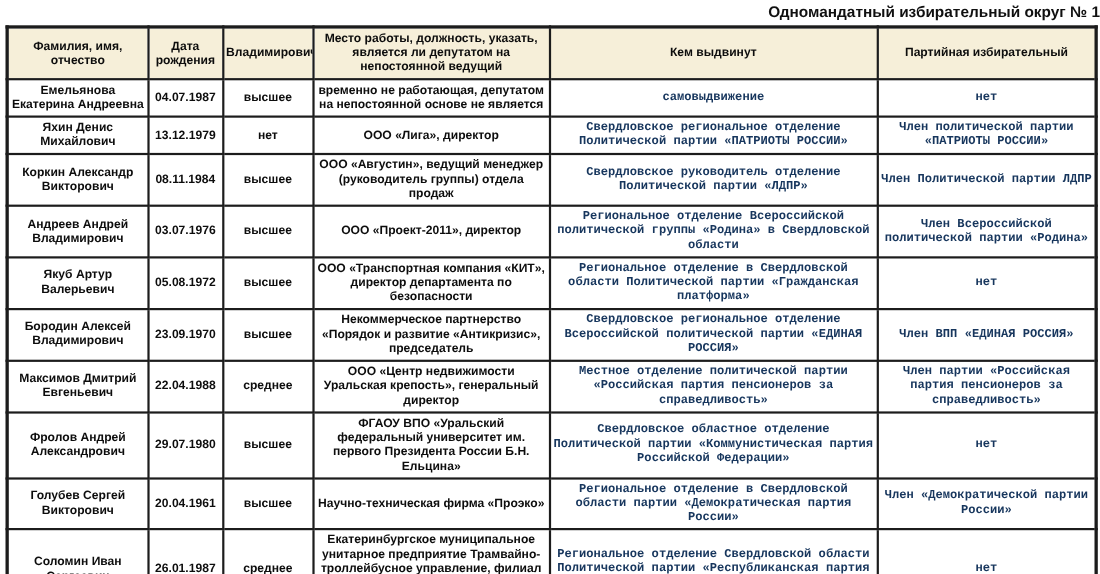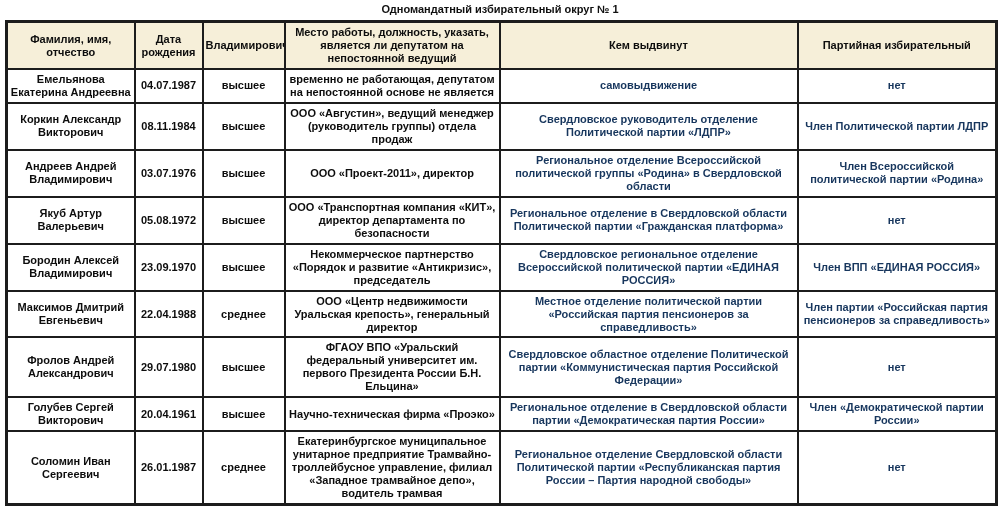--- a/index.html
+++ b/index.html
@@ -1,35 +1,35 @@
 <!DOCTYPE html>
 <html style="--header-bg: #f6efd9; --accent: #17365d;"><head>
 <meta charset="utf-8">
 <style>
   html,body{margin:0;padding:0;}
   body{
     width:1000px;height:522px;overflow:hidden;background:#ffffff;
     font-family:"Liberation Sans","DejaVu Sans",sans-serif;font-weight:bold;
   }
   .page-title{
-    margin:3px 0 5px 0;text-align:center;font-size:11px;line-height:1.1;
+    margin:3px 0 5px 0;text-align:right;font-size:14px;line-height:1.1;
     color:#101010;font-weight:bold;
   }
   table.candidates{
     border-collapse:collapse;table-layout:fixed;width:990px;margin-left:5px;
     border:3px solid #1c1c1c;
   }
   th,td{
     border:2px solid #1c1c1c;text-align:center;vertical-align:middle;
     font-size:11px;line-height:1.18;padding:3px 2px;font-weight:bold;
     overflow:hidden;
   }
   th{background:var(--header-bg,#f6efd9);color:#0d0d0d;}
   td{color:#0d0d0d;background:#ffffff;}
-  td.navy{color:var(--accent,#17365d);}
+  td.navy{color:var(--accent,#17365d);font-family:Liberation Mono, monospace;}
 </style>
 </head>
 <body>
 
 <div class="page">
   <h1 class="page-title">Одномандатный избирательный округ № 1</h1>
 
   <table class="candidates">
     <colgroup>
       <col style="width:128px">
@@ -50,20 +50,28 @@
       </tr>
     </thead>
     <tbody id="tbody">
         <tr>
     <td>Емельянова Екатерина Андреевна</td>
     <td>04.07.1987</td>
     <td>высшее</td>
     <td>временно не работающая, депутатом на непостоянной основе не является</td>
     <td class="navy">самовыдвижение</td>
     <td class="navy">нет</td>
+  </tr>
+        <tr>
+    <td>Яхин Денис Михайлович</td>
+    <td>13.12.1979</td>
+    <td>нет</td>
+    <td>ООО «Лига», директор</td>
+    <td class="navy">Свердловское региональное отделение Политической партии «ПАТРИОТЫ РОССИИ»</td>
+    <td class="navy">Член политической партии «ПАТРИОТЫ РОССИИ»</td>
   </tr>
         <tr>
     <td>Коркин Александр Викторович</td>
     <td>08.11.1984</td>
     <td>высшее</td>
     <td>ООО «Августин», ведущий менеджер (руководитель группы) отдела продаж</td>
     <td class="navy">Свердловское руководитель отделение Политической партии «ЛДПР»</td>
     <td class="navy">Член Политической партии ЛДПР</td>
   </tr>
         <tr>

